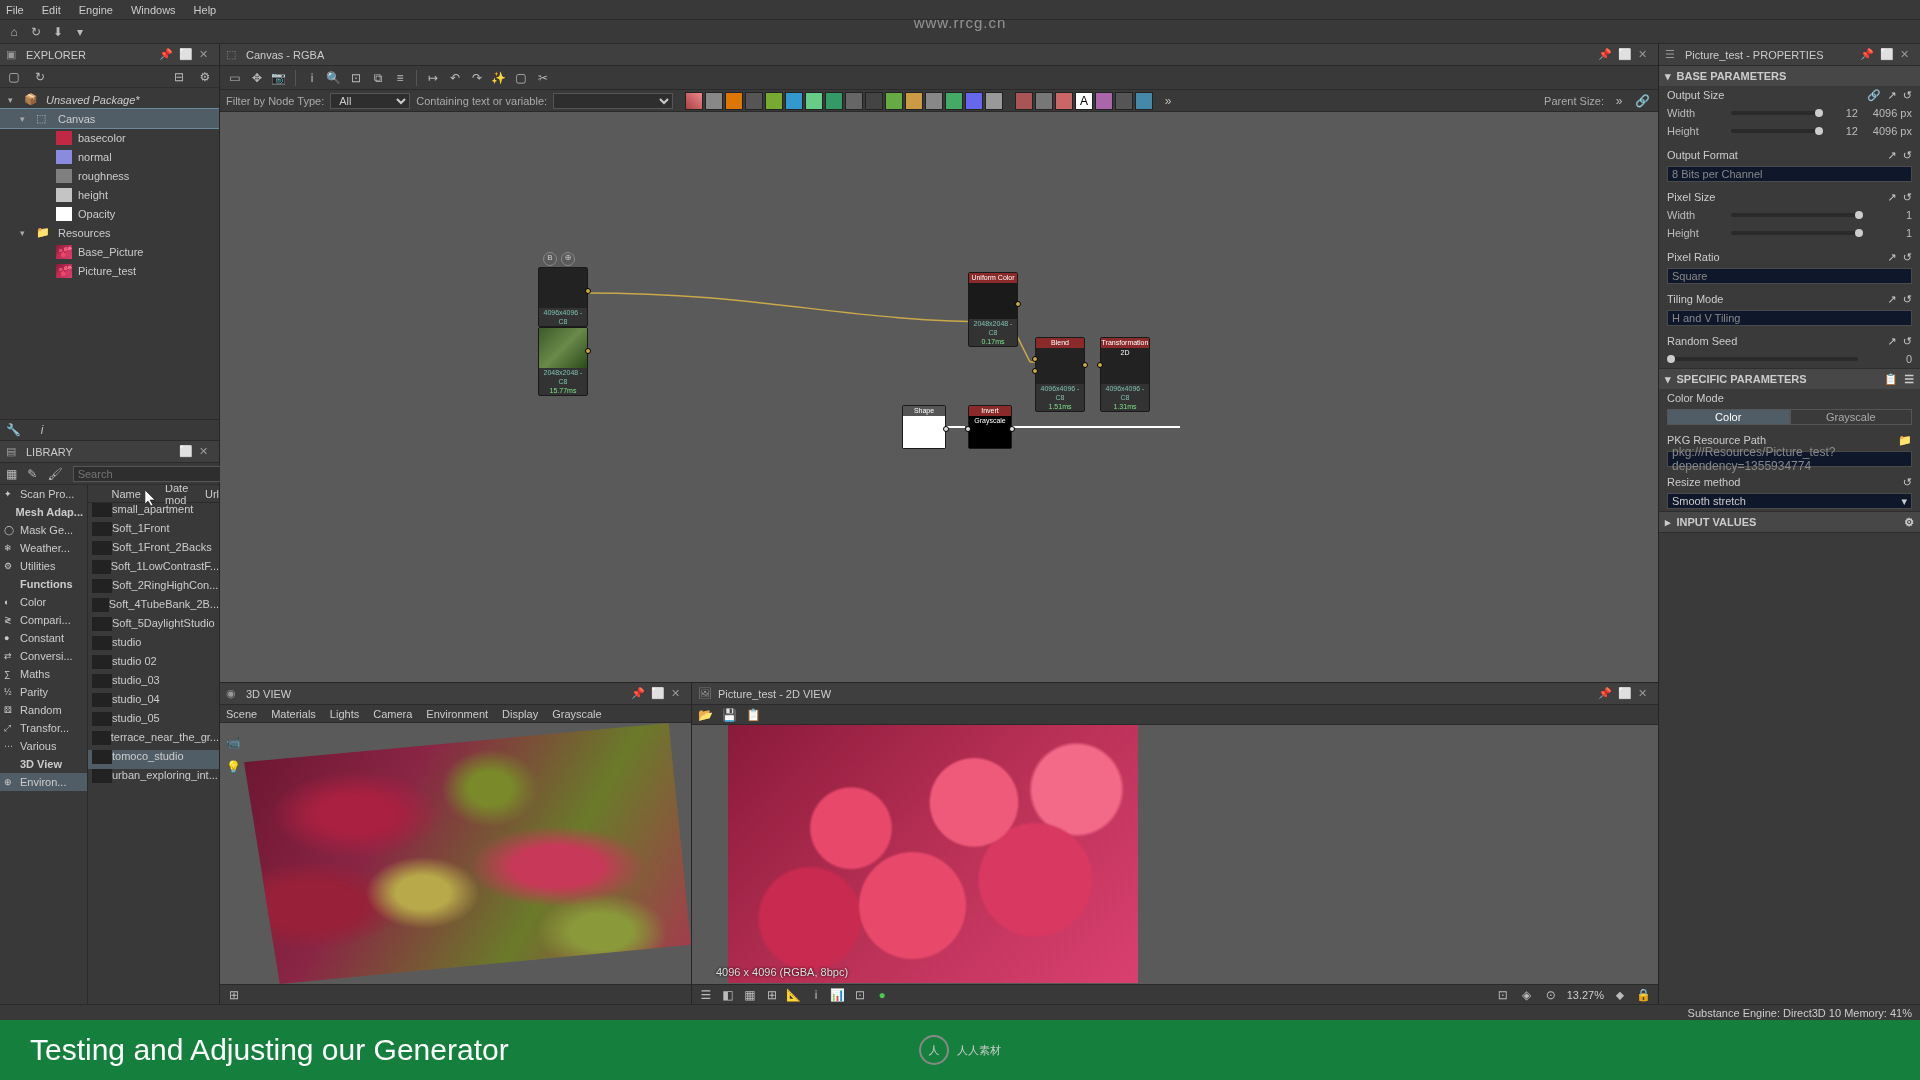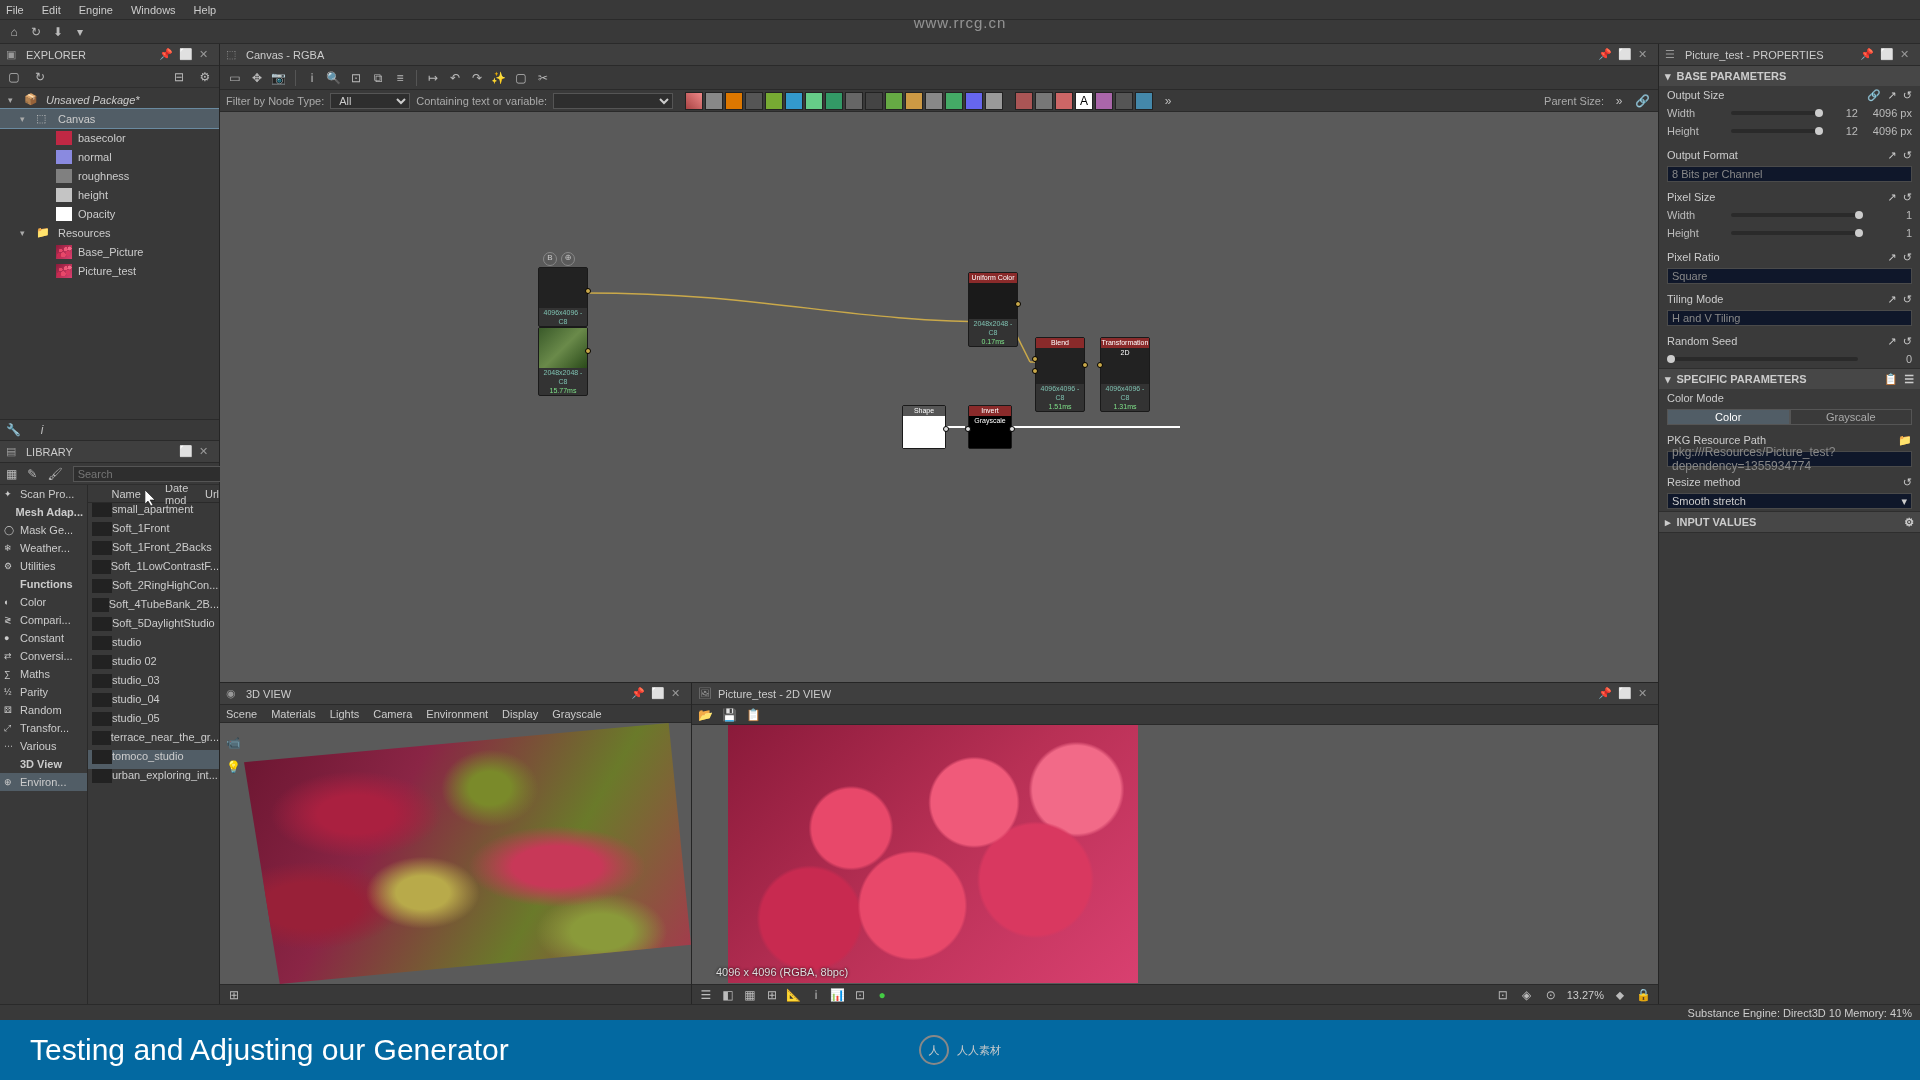--- a/index.html
+++ b/index.html
@@ -72,21 +72,21 @@
 .prop-row .slider .kn{position:absolute;width:8px;height:8px;background:#ccc;border-radius:50%;top:-2px}
 .prop-row .val{width:30px;text-align:right;color:#bbb}
 .prop-row .val2{width:48px;text-align:right;color:#bbb}
 .prop-label{height:18px;display:flex;align-items:center;padding:0 8px;color:#ddd;justify-content:space-between}
 .prop-icons{display:flex;gap:6px;color:#888;font-size:10px}
 .prop-field{margin:2px 8px;height:16px;background:#0f172a;border:1px solid #4a4a4a;color:#888;padding:0 4px;display:flex;align-items:center}
 .seg{display:flex;margin:2px 8px}
 .seg div{flex:1;height:16px;background:#3a3a3a;border:1px solid #555;text-align:center;line-height:14px;color:#aaa}
 .seg div.on{background:#515d66;color:#fff}
 .statusbar{height:16px;background:#393939;display:flex;align-items:center;justify-content:flex-end;padding:0 8px;color:#999;font-size:10px;border-top:1px solid #2a2a2a}
-.caption{height:60px;background:#0369a1;display:flex;align-items:center;padding:0 30px;position:relative}
+.caption{height:60px;background:#15803d;display:flex;align-items:center;padding:0 30px;position:relative}
 .caption-text{color:#fff;font-size:30px;font-weight:300}
 .logo-center{position:absolute;left:50%;transform:translateX(-50%);display:flex;align-items:center;gap:8px;color:#aaa;font-size:18px}
 .logo-right{position:absolute;right:0;background:#1fd6b4;color:#003a30;height:38px;padding:0 24px;display:flex;align-items:center;font-size:20px;font-weight:400;letter-spacing:1px}
 .flower{width:100%;height:100%;background:
  radial-gradient(circle at 30% 40%,#e8486a 0 12%,transparent 13%),
  radial-gradient(circle at 60% 30%,#f05a7a 0 14%,transparent 15%),
  radial-gradient(circle at 75% 60%,#d93860 0 16%,transparent 17%),
  radial-gradient(circle at 45% 70%,#e8486a 0 18%,transparent 19%),
  radial-gradient(circle at 20% 75%,#c82a50 0 13%,transparent 14%),
  radial-gradient(circle at 85% 25%,#f26a88 0 11%,transparent 12%),

